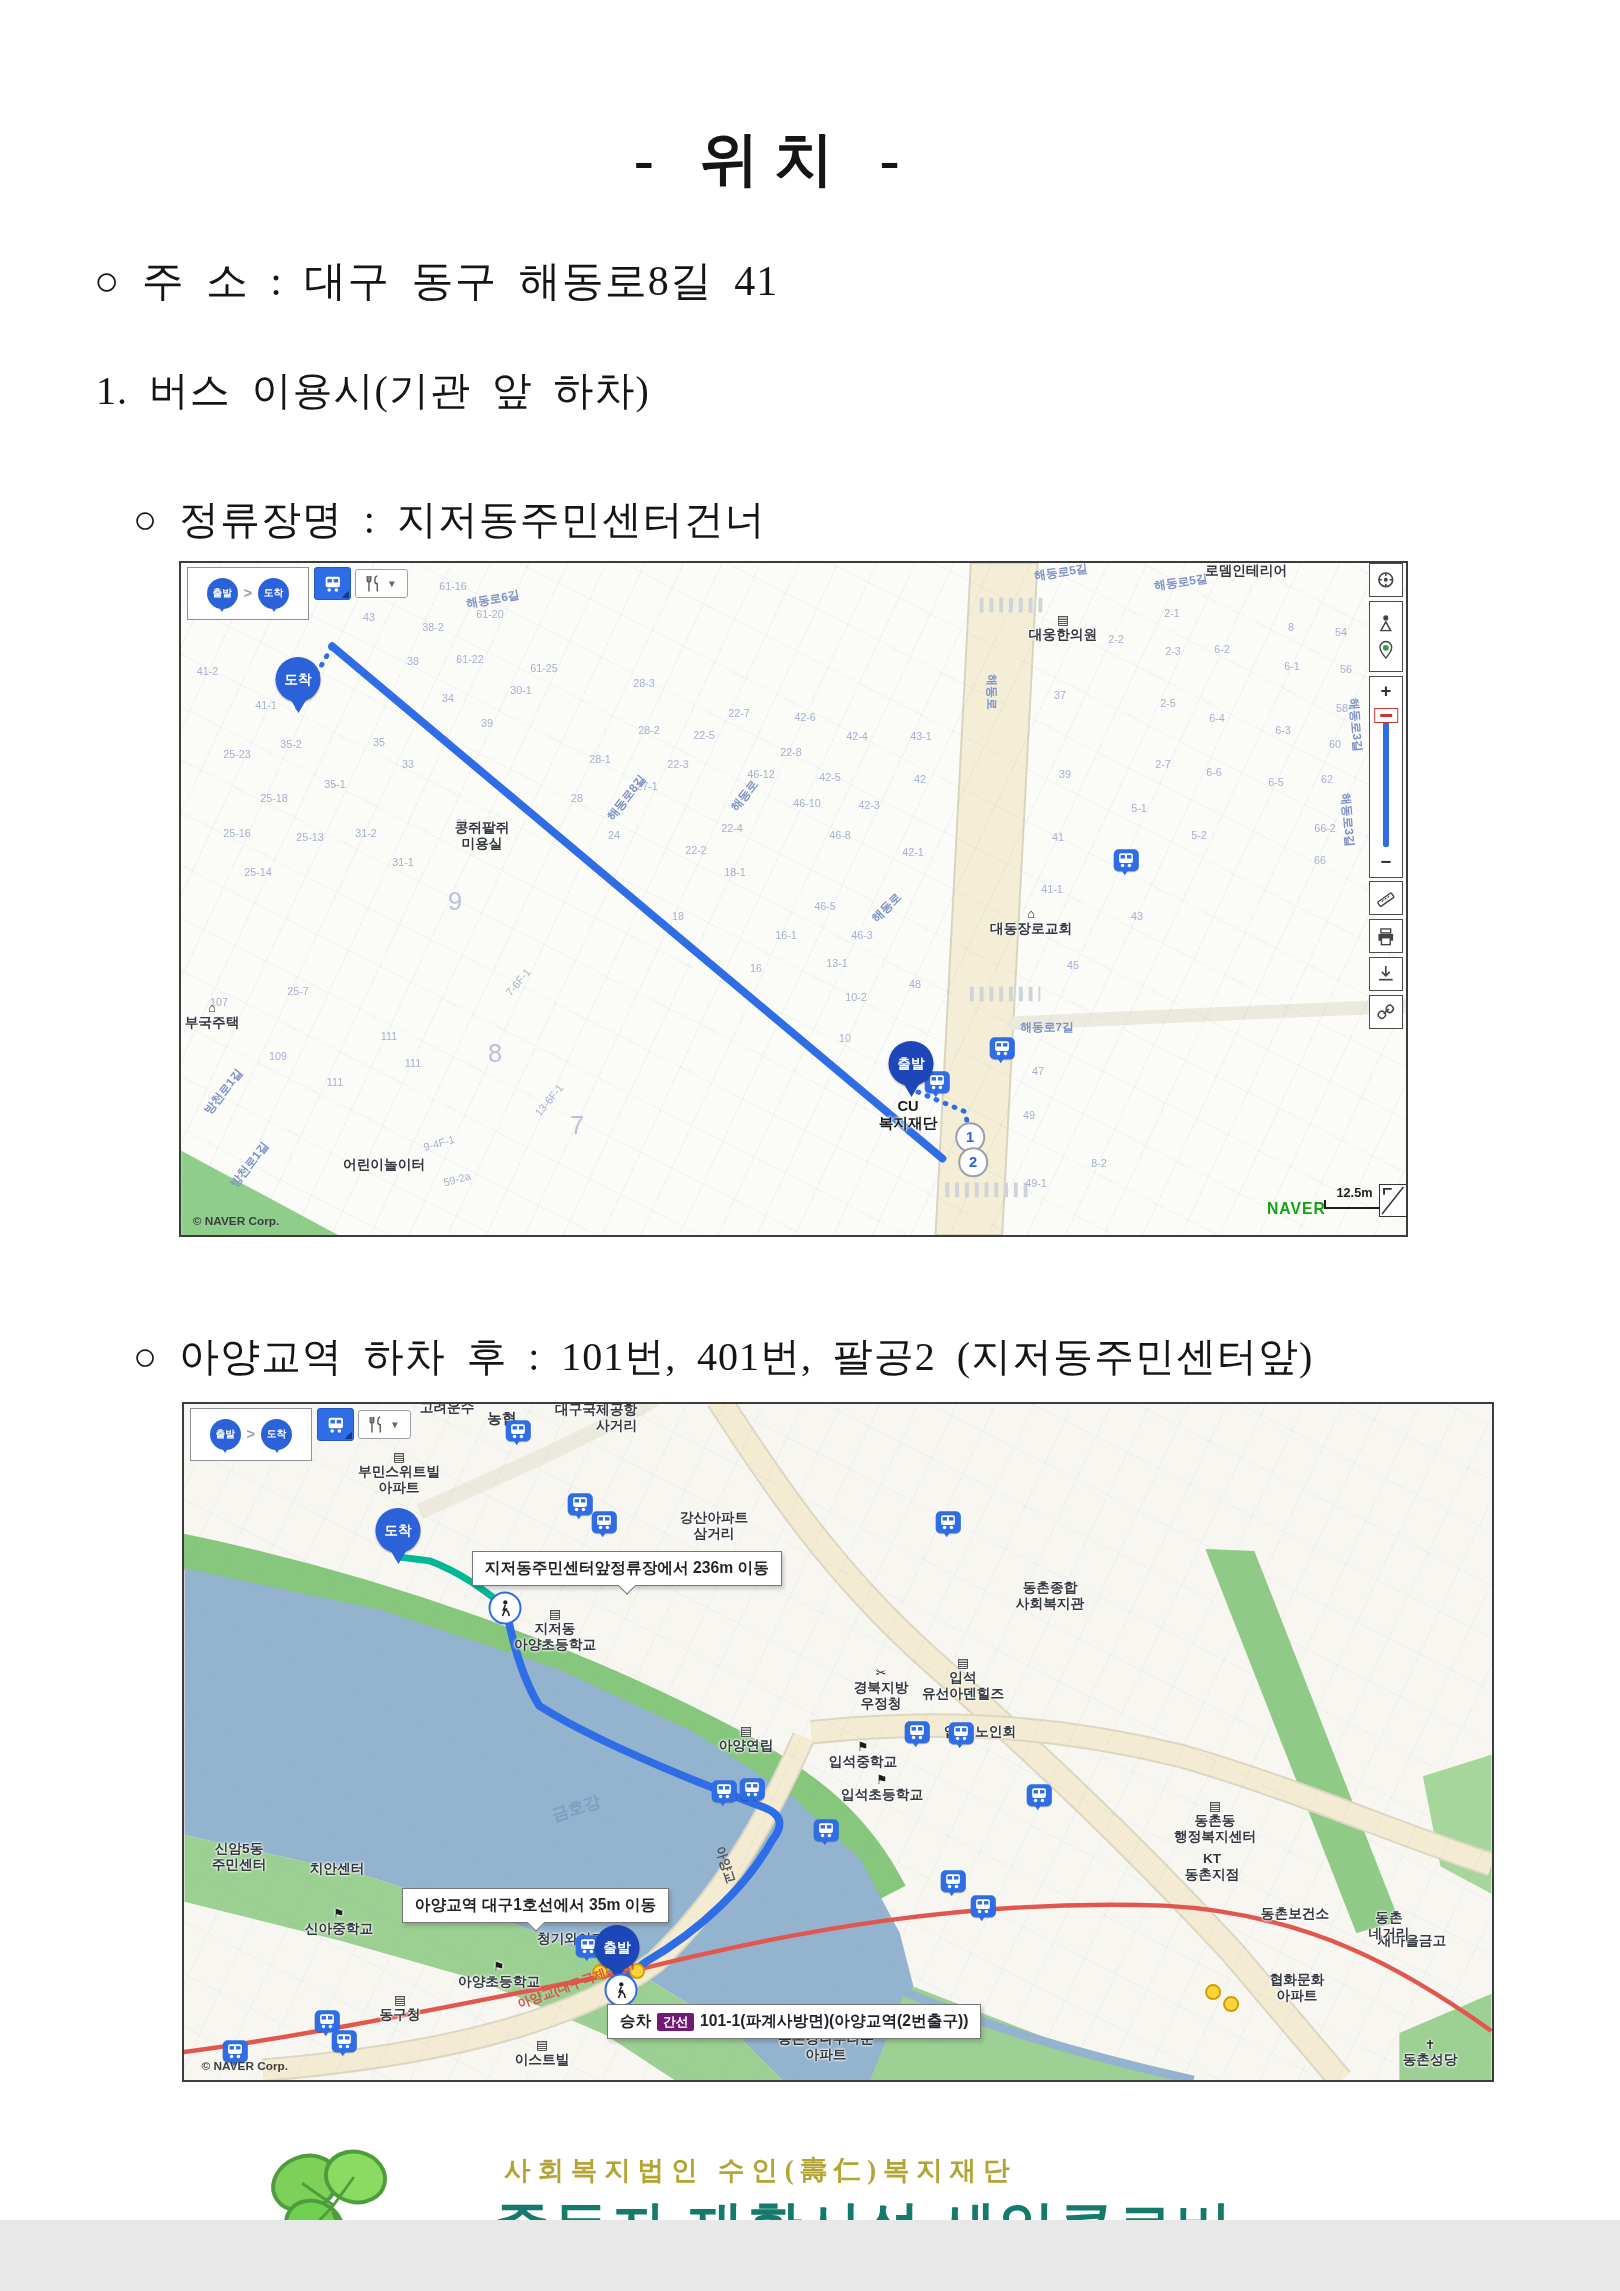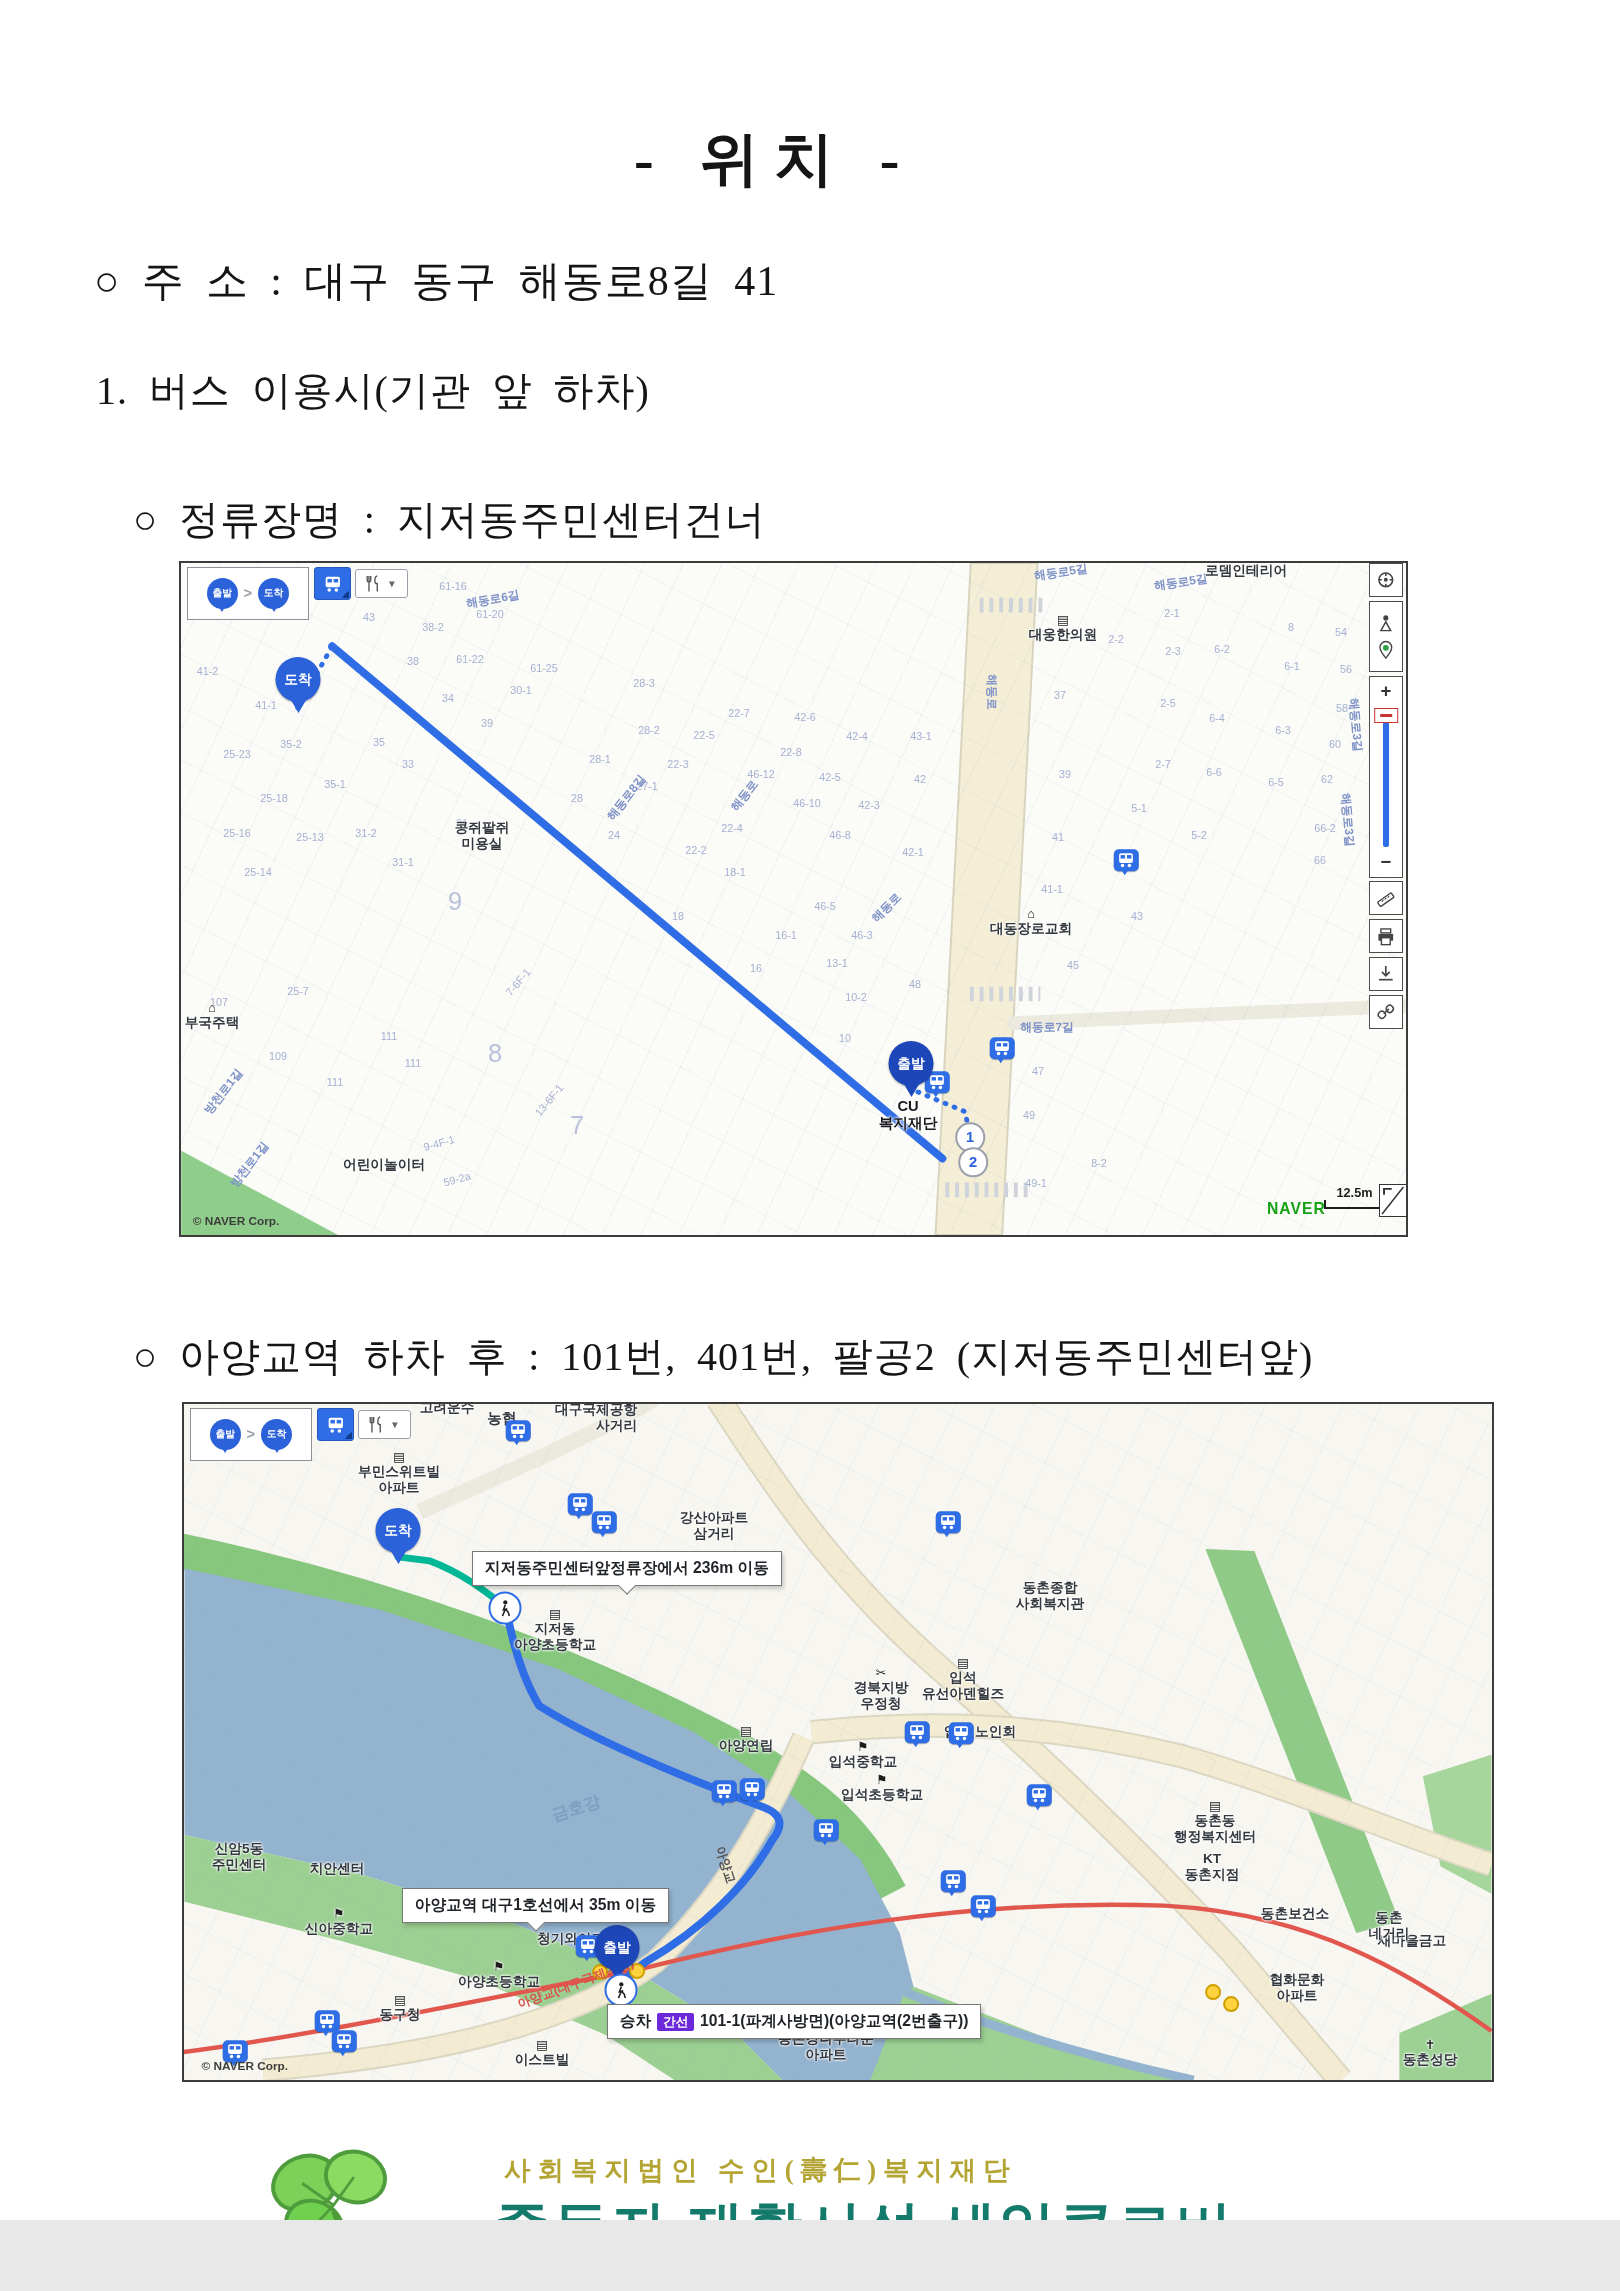--- a/index.html
+++ b/index.html
@@ -52,21 +52,21 @@
   .busbtn::after{content:"";position:absolute;right:1px;bottom:1px;border:3.9px solid transparent;border-right:4.9px solid #123a8a;border-bottom:4.9px solid #123a8a;}
   .foodbtn{position:absolute;left:174px;top:5.9px;width:53px;height:29px;background:#fff;border:1.5px solid #9aa0ab;
        border-radius:2.9px;display:flex;align-items:center;justify-content:center;gap:4.9px;padding:0;color:#555;}
   .dd{font-size:9.8px;color:#666;}
 
   .tip{position:absolute;background:#fff;border:1.5px solid #777;padding:5.9px 11.8px;font-size:15.7px;font-weight:bold;
        color:#1f2328;white-space:nowrap;box-shadow:2px 2.9px 3.9px rgba(0,0,0,.18);}
   .tip::after{content:"";position:absolute;left:50%;bottom:-6.9px;width:11.8px;height:11.8px;background:#fff;
        border-right:1.5px solid #777;border-bottom:1.5px solid #777;transform:translateX(-50%) rotate(45deg);}
   .tip.noarrow::after{display:none;}
-  .tag{background:#6d28d9;color:#fff;font-size:12.7px;font-weight:bold;padding:2px 5.9px;border-radius:2px;margin:0 5.9px;}
+  .tag{background:#701a75;color:#fff;font-size:12.7px;font-weight:bold;padding:2px 5.9px;border-radius:2px;margin:0 5.9px;}
 
   .stepnum{position:absolute;width:25.5px;height:25.5px;border-radius:50%;background:#fff;border:2px solid #9aa0ab;
        color:#2c62d9;font-weight:bold;font-size:14.7px;display:flex;align-items:center;justify-content:center;
        transform:translate(-50%,-50%);}
   .walkc{position:absolute;width:29px;height:29px;border-radius:50%;background:#fff;border:2.5px solid #2e6de5;
        transform:translate(-50%,-50%);display:flex;align-items:center;justify-content:center;}
   .ydot{position:absolute;width:11.8px;height:11.8px;border-radius:50%;background:#ffd23f;border:2px solid #cf9f00;
        transform:translate(-50%,-50%);}
   .rotlabel{position:absolute;transform:translate(-50%,-50%) rotate(var(--r,0deg));white-space:nowrap;font-weight:bold;}
 

